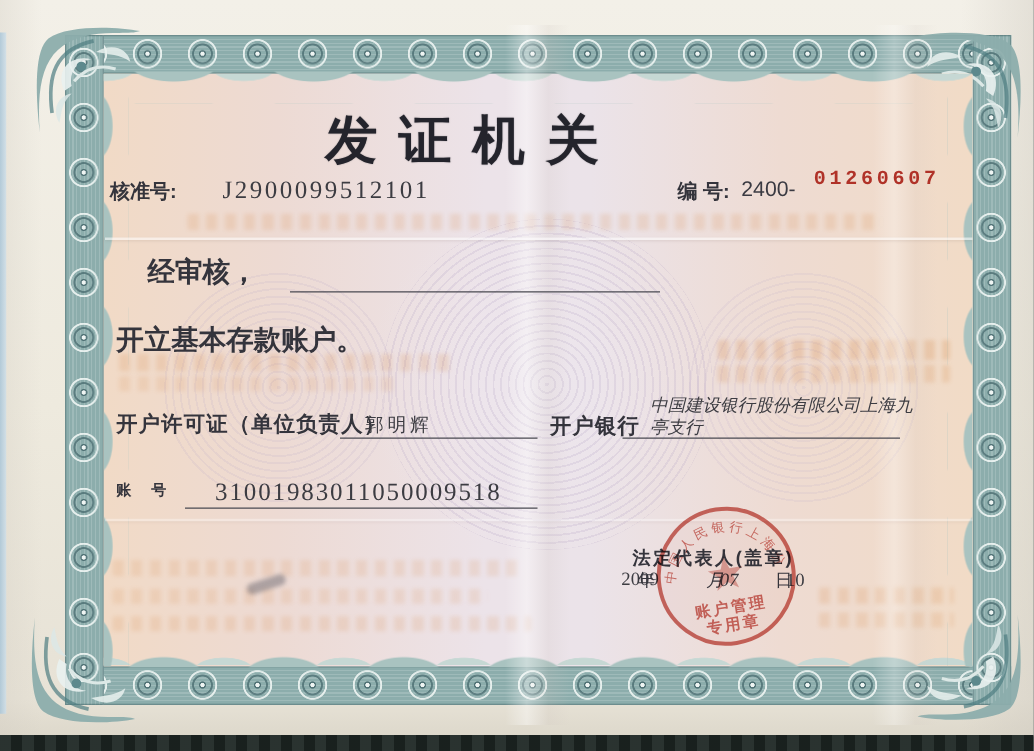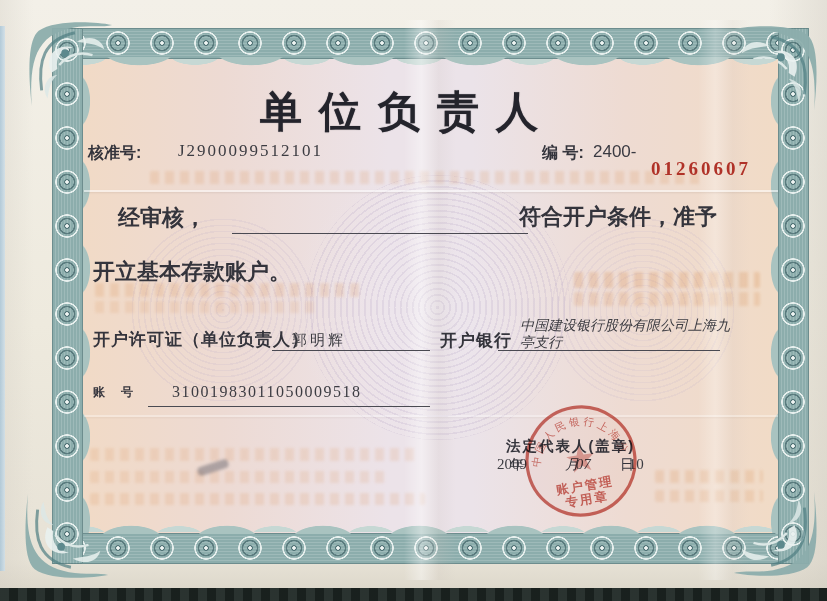--- a/index.html
+++ b/index.html
@@ -163,44 +163,43 @@
   <div class="wm" style="left:90px;top:471px;width:300px;height:12px;opacity:.38;"></div>
   <div class="wm" style="left:90px;top:493px;width:335px;height:12px;opacity:.42;"></div>
   <div class="wm" style="left:655px;top:470px;width:108px;height:13px;opacity:.5;"></div>
   <div class="wm" style="left:655px;top:490px;width:108px;height:12px;opacity:.45;"></div>
 
   <div class="fold" style="left:404px;"></div>
   <div class="fold" style="left:698px;opacity:.7;"></div>
   <div class="crease" style="left:84px;top:190px;width:694px;"></div>
   <div class="crease" style="left:84px;top:415px;width:694px;opacity:.6;"></div>
 
-  <div class="t title">单位负责人</div>
+  <div class="t title">发证机关</div>
 
   <div class="t sans lbl" style="left:88px;top:143px;font-size:16px;text-align:right;">核准号:</div>
-  <div class="t typed" style="left:178px;top:141px;font-size:17px;letter-spacing:2px;">J2900099512101</div>
+  <div class="t typed" style="left:178px;top:141px;font-size:20px;letter-spacing:2px;">J2900099512101</div>
 
   <div class="t sans lbl" style="left:542px;top:143px;font-size:16px;">编 号:</div>
   <div class="t sans" style="left:593px;top:142px;font-size:17px;color:#3a3a42;">2400-</div>
-  <div class="t red" style="left:651px;top:158px;font-size:19px;">01260607</div>
+  <div class="t red" style="left:651px;top:134px;font-size:16px;font-family:Liberation Mono, monospace;">01260607</div>
 
   <div class="t sans lbl" style="left:118px;top:203px;font-size:22px;font-family:Liberation Serif, serif;">经审核，</div>
   <div class="rule" style="left:232px;top:233px;width:296px;"></div>
-  <div class="t sans lbl" style="left:519px;top:202px;font-size:22px;">符合开户条件，准予</div>
   <div class="t sans lbl" style="left:93px;top:257px;font-size:22px;">开立基本存款账户。</div>
 
   <div class="t sans lbl" style="left:93px;top:328px;font-size:17px;letter-spacing:1px;">开户许可证（单位负责人）</div>
   <div class="t typed" style="left:292px;top:331px;font-size:15px;letter-spacing:3px;">郭明辉</div>
   <div class="rule" style="left:272px;top:350px;width:158px;"></div>
 
   <div class="t sans lbl" style="left:440px;top:329px;font-size:17px;letter-spacing:1px;">开户银行</div>
   <div class="t typed bankval" style="left:520px;top:317px;font-size:14px;font-style:italic;">中国建设银行股份有限公司上海九亭支行</div>
   <div class="rule" style="left:498px;top:350px;width:222px;"></div>
 
   <div class="t sans lbl" style="left:93px;top:384px;font-size:12px;letter-spacing:2px;">账　号</div>
-  <div class="t typed" style="left:172px;top:383px;font-size:16px;letter-spacing:1.5px;">31001983011050009518</div>
+  <div class="t typed" style="left:172px;top:383px;font-size:20px;letter-spacing:1.5px;">31001983011050009518</div>
   <div class="rule" style="left:148px;top:406px;width:282px;"></div>
 
   <div class="t sans lbl" style="left:506px;top:437px;font-size:14.5px;letter-spacing:2px;">法定代表人(盖章)</div>
 
   <div class="t" style="left:497px;top:456px;width:175px;height:20px;font-size:15px;">
     <span class="dgrp" style="left:0;">
       <span class="typed">2009</span>
       <span class="unit" style="position:absolute;left:13px;top:0;">年</span>
     </span>
     <span class="dgrp" style="left:68px;font-style:italic;">

